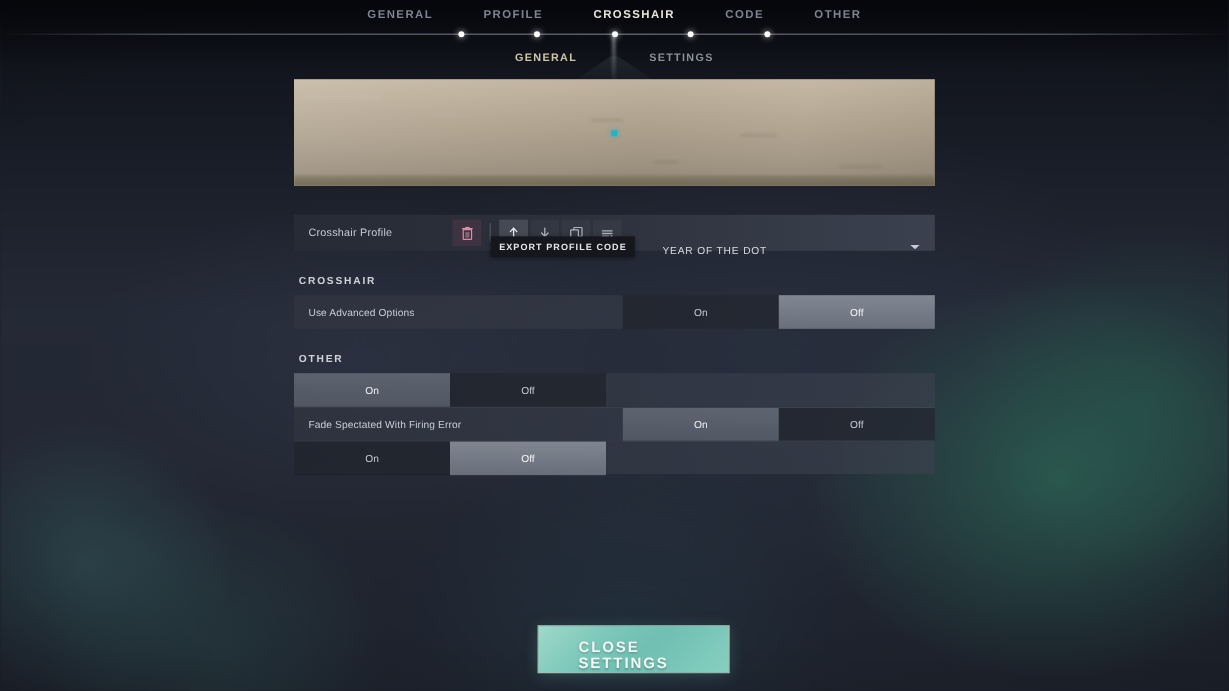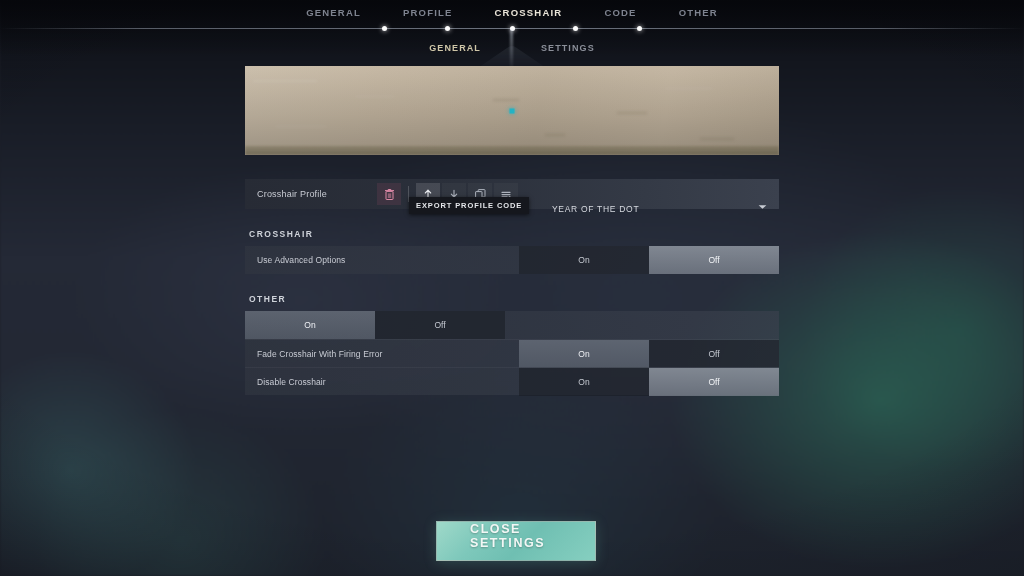--- a/index.html
+++ b/index.html
@@ -156,23 +156,23 @@
     background:linear-gradient(180deg, rgba(150,157,167,.78), rgba(124,131,142,.74));
     color:#f2f4f7;
   }
   .seg.sel-soft {
     background:linear-gradient(180deg, rgba(120,128,140,.62), rgba(104,112,124,.58));
     color:#eef0f4;
   }
 
   
   #close-btn {
-    position:absolute; left:436px; top:521px; width:160px; height:40px;
+    position:absolute; left:448px; top:521px; width:160px; height:40px;
     background:linear-gradient(135deg,#9fd9c9 0%, #7ec8bb 30%, #6fbfb2 55%, #86cfc0 100%);
-    display:flex; align-items:flex-start; justify-content:center;
+    display:flex; align-items:flex-end; justify-content:center;
     cursor:pointer; border:1px solid rgba(190,150,150,.35);
     box-shadow:0 2px 12px rgba(110,190,175,.22);
     padding-left:33px;
   }
   #close-btn-label {
     font-size:12.5px; font-weight:bold; letter-spacing:1.6px; color:#f2f7f5;
     text-shadow:0 1px 2px rgba(0,0,0,.25);
   }
 </style>
 </head>
@@ -281,26 +281,25 @@
     </div>
   </div>
 
   <div class="section-head">OTHER</div>
   <div class="rows">
     <div class="row">
       <span class="seg sel-soft">On</span>
       <span class="seg">Off</span>
     </div>
     <div class="row">
-      <span class="row-label">Fade Crosshair With Firing Error</span>
+      <span class="row-label">Fade Spectated With Firing Error</span>
       <span class="seg sel-soft">On</span>
       <span class="seg">Off</span>
     </div>
     <div class="row">
-      <span class="row-label">Disable Crosshair</span>
       <span class="seg">On</span>
       <span class="seg selected">Off</span>
     </div>
   </div>
 </div>
 
 <div id="close-btn">
   <span id="close-btn-label">CLOSE SETTINGS</span>
 </div>
 

